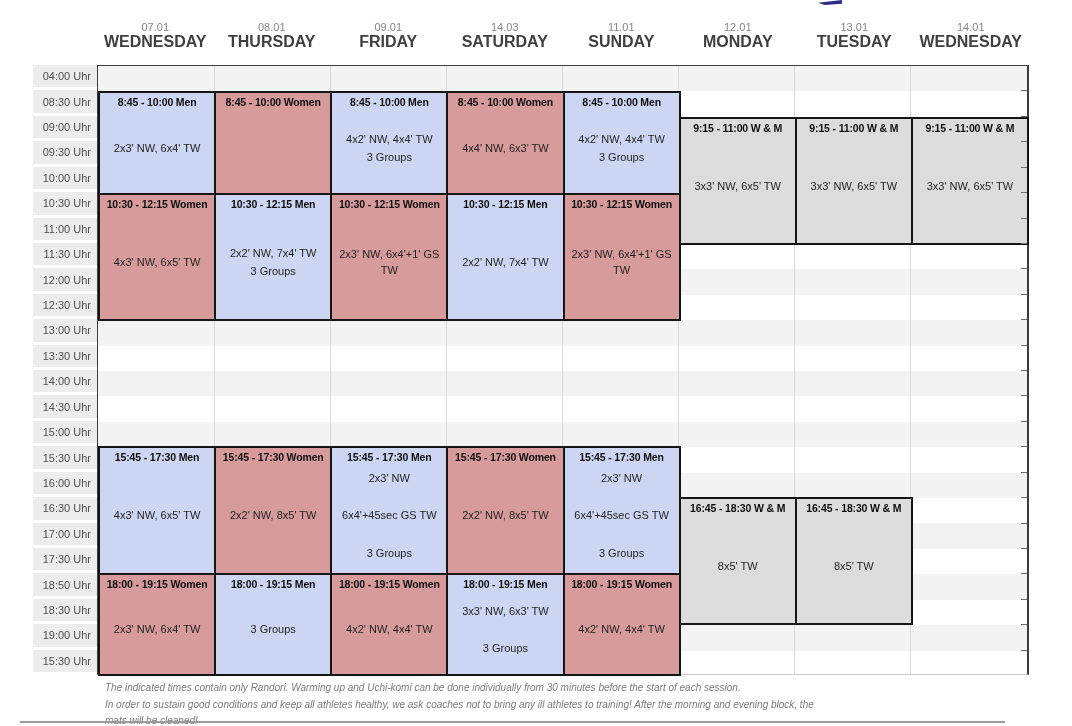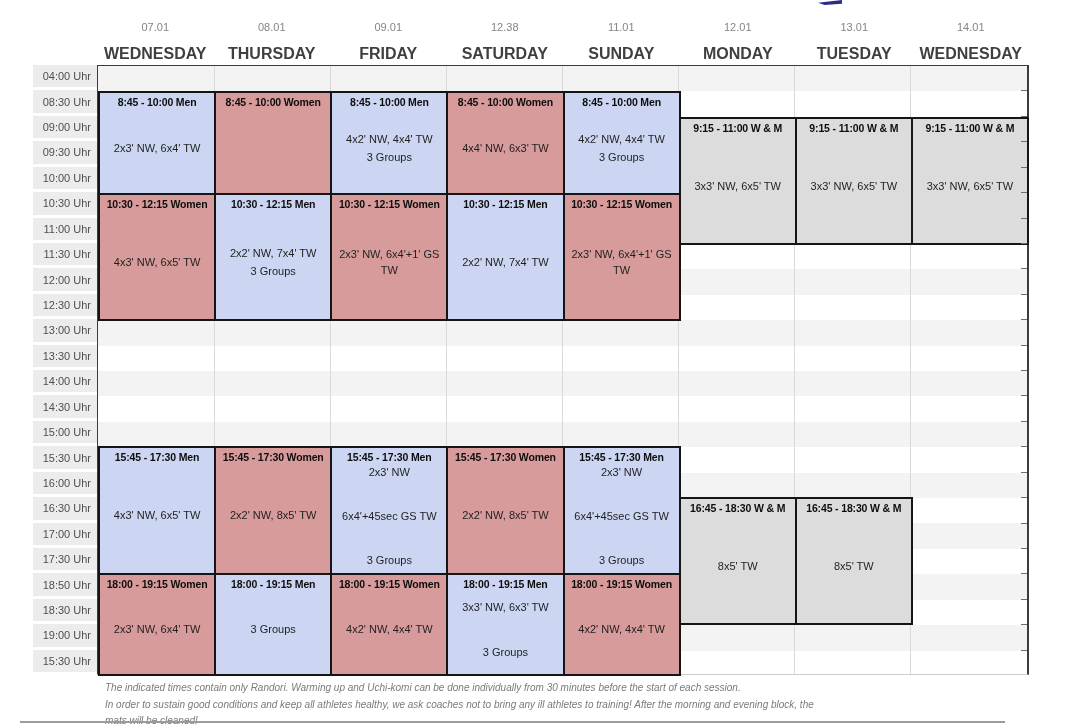--- a/index.html
+++ b/index.html
@@ -8,21 +8,21 @@
   .stage { position: absolute; left: 0; top: 0; width: 1072px; height: 726px; }
 
   
   .logo-mark { position: absolute; left: 818px; top: 0; width: 24px; height: 5px;
     clip-path: polygon(0 55%, 100% 0, 100% 75%, 28% 100%); }
 
   
   .day-headers { position: absolute; left: 97px; top: 21px; width: 932px;
     display: grid; grid-template-columns: repeat(8, 1fr); }
   .day-head { text-align: center; }
-  .day-date { display: block; color: #858585; font-size: 11px; margin-bottom: 12px; }
+  .day-date { display: block; color: #858585; font-size: 11px; margin-bottom: 0; }
   .day-name { display: block; color: #3f3f3f; font-weight: bold; font-size: 16px; }
 
   
   .time-column { position: absolute; left: 0; top: 65px; width: 97px; height: 610px;
     display: flex; flex-direction: column; }
   .time-cell { flex: 1; position: relative; }
   .time-cell .lbl { position: absolute; left: 33px; right: 0; top: 0; bottom: 3px;
     background: #ececec; color: #4f4f4f; font-size: 11px;
     display: flex; align-items: center; justify-content: flex-end; padding-right: 6px; }
 
@@ -37,21 +37,21 @@
     background: repeating-linear-gradient(to bottom, transparent 0 24.417px, #6e6e6e 24.417px 25.417px); }
 
   .block { position: relative; z-index: 2; border: 2px solid #151515;
     margin: 0 -2px -2px 0; display: flex; flex-direction: column;
     padding: 3px 1px 5px; overflow: hidden; }
   .block-title { font-weight: bold; font-size: 10.5px; letter-spacing: -0.15px;
     color: #0d0d0d; text-align: center; line-height: 1.3; }
   .block-details { flex: 1; display: flex; flex-direction: column; justify-content: center;
     align-items: center; gap: 2px; }
   .block-details .dline { font-size: 11px; color: #1f1f1f; text-align: center; line-height: 1.4; }
-  .block.spread .block-details { gap: 29px; }
+  .block.spread .block-details { gap: 22px; }
 
   
   .footer-notes { position: absolute; left: 105px; top: 680px; width: 935px; }
   .note { font-style: italic; color: #7a7a7a; font-size: 10px; line-height: 16.5px; }
   .bottom-rule { position: absolute; left: 20px; top: 721px; width: 985px; height: 2px;
     background: #9b9b9b; }
 </style>
 </head>
 <body>
 
@@ -64,21 +64,21 @@
       </div>
       <div class="day-head">
         <span class="day-date">08.01</span>
         <span class="day-name">THURSDAY</span>
       </div>
       <div class="day-head">
         <span class="day-date">09.01</span>
         <span class="day-name">FRIDAY</span>
       </div>
       <div class="day-head">
-        <span class="day-date">12.38</span>
+        <span class="day-date">14.03</span>
         <span class="day-name">SATURDAY</span>
       </div>
       <div class="day-head">
         <span class="day-date">11.01</span>
         <span class="day-name">SUNDAY</span>
       </div>
       <div class="day-head">
         <span class="day-date">12.01</span>
         <span class="day-name">MONDAY</span>
       </div>

